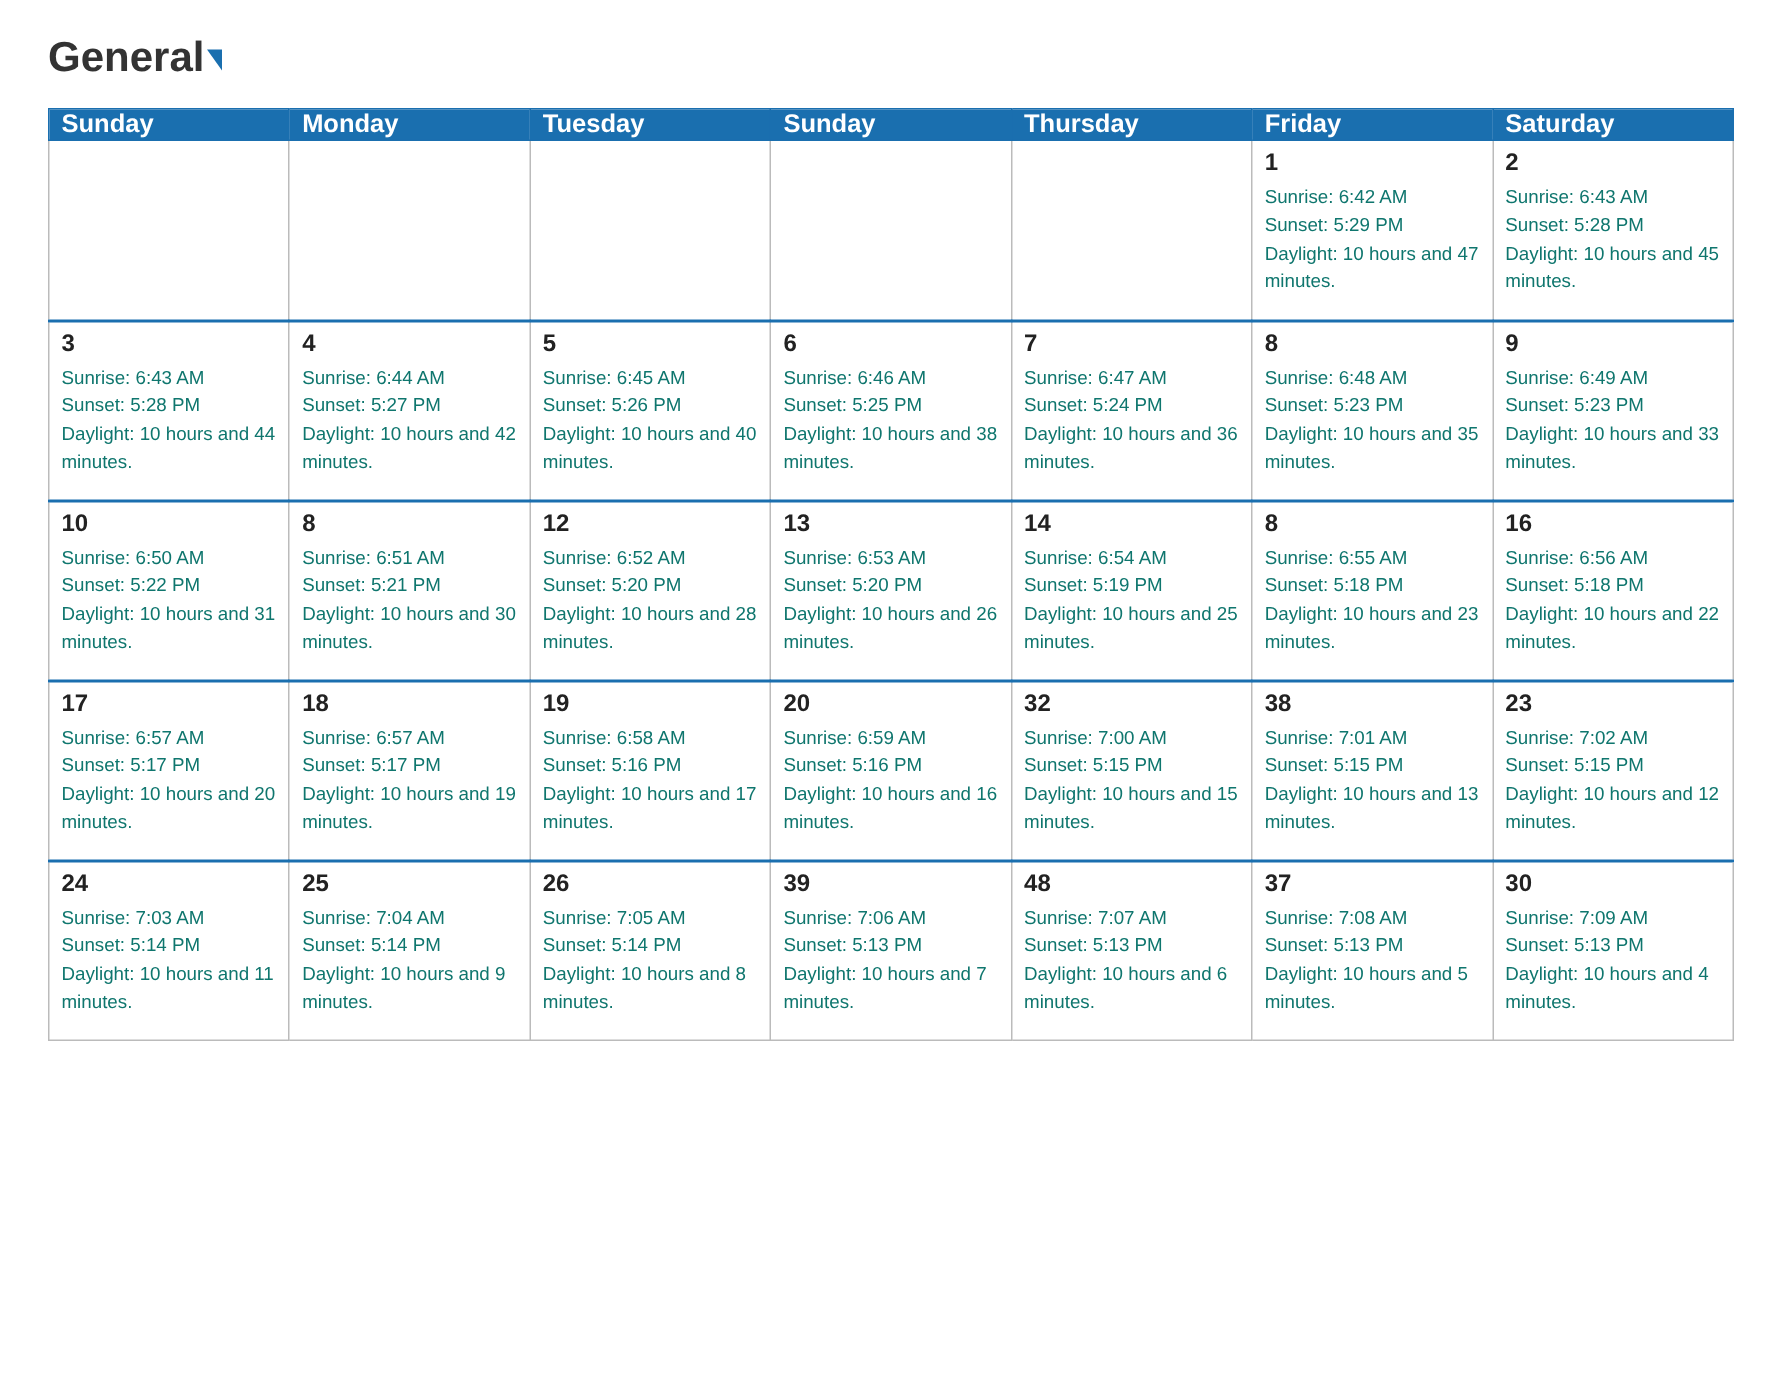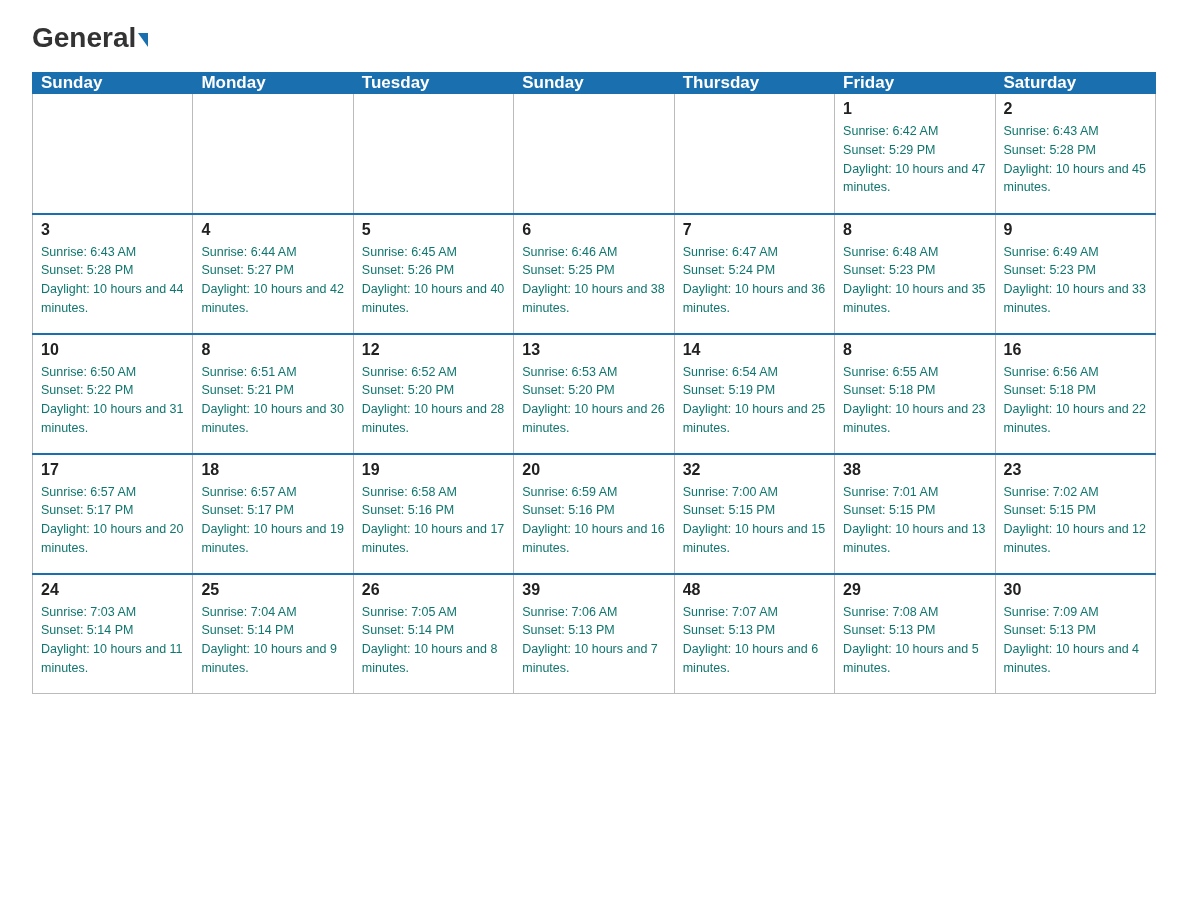--- a/index.html
+++ b/index.html
@@ -251,21 +251,21 @@
         </td>
         <td>
           <span class="day-number">39</span>
           <div class="day-info">Sunrise: 7:06 AM<br>Sunset: 5:13 PM<br>Daylight: 10 hours and 7 minutes.</div>
         </td>
         <td>
           <span class="day-number">48</span>
           <div class="day-info">Sunrise: 7:07 AM<br>Sunset: 5:13 PM<br>Daylight: 10 hours and 6 minutes.</div>
         </td>
         <td>
-          <span class="day-number">29</span>
+          <span class="day-number">37</span>
           <div class="day-info">Sunrise: 7:08 AM<br>Sunset: 5:13 PM<br>Daylight: 10 hours and 5 minutes.</div>
         </td>
         <td>
           <span class="day-number">30</span>
           <div class="day-info">Sunrise: 7:09 AM<br>Sunset: 5:13 PM<br>Daylight: 10 hours and 4 minutes.</div>
         </td>
       </tr>
     </tbody>
 </table>
 

